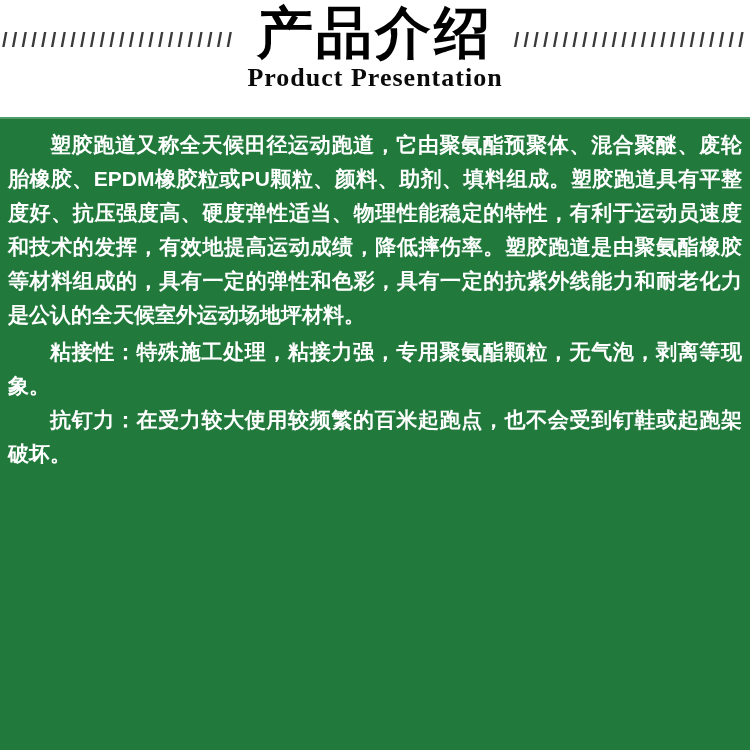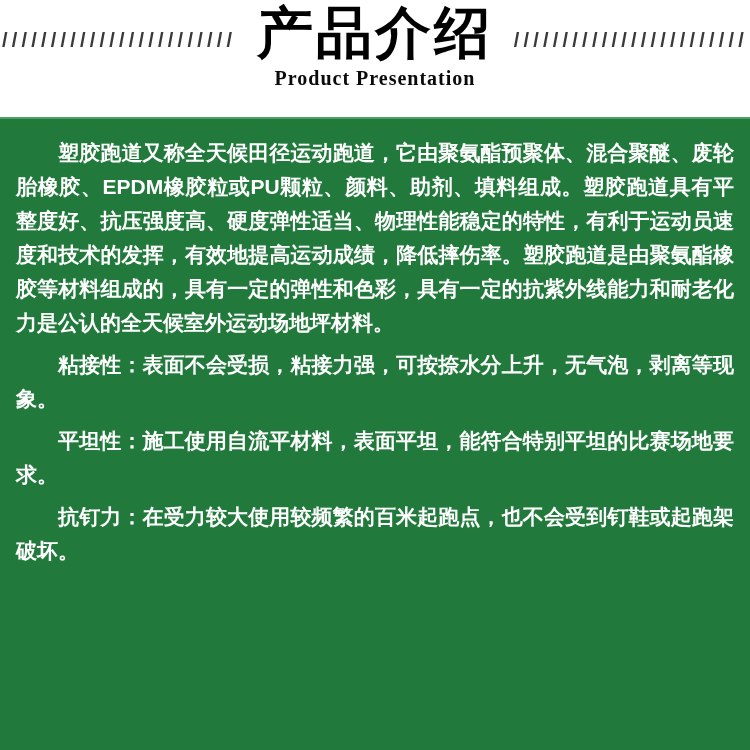--- a/index.html
+++ b/index.html
@@ -28,21 +28,21 @@
     margin-top: 2px;
     font-size: 56px;
     line-height: 62px;
     font-weight: 900;
     letter-spacing: 3px;
     color: #000000;
     font-family: Liberation Serif, serif;
     text-align: right;
   }
   .title-en {
-    font-size: 20px;
+    font-size: 26px;
     line-height: 28px;
     font-weight: bold;
     color: #0a0a0a;
     font-family: "Liberation Serif", serif;
     letter-spacing: 1px;
   }
   .slashes {
     position: absolute;
     top: 28px;
     font-size: 20px;
@@ -64,38 +64,37 @@
     padding: 9px 8px 6px 8px;
     color: #ffffff;
     font-size: 21px;
     line-height: 34px;
     font-weight: bold;
     text-align: justify;
     overflow: hidden;
   }
   .panel p {
     text-indent: 2em;
-    margin: 8px;
+    margin: 0;
     word-break: break-all;
   }
   .panel p.intro { margin-bottom: 3px; }
 </style>
 </head>
 <body>
 
 <div class="page">
 
   <div class="header">
     <span class="slashes slashes-left">////////////////////////</span>
     <div class="title-cn">产品介绍</div>
     <span class="slashes slashes-right">////////////////////////</span>
     <div class="title-en">Product Presentation</div>
   </div>
 
   <div class="panel">
     <p class="intro">塑胶跑道又称全天候田径运动跑道，它由聚氨酯预聚体、混合聚醚、废轮胎橡胶、EPDM橡胶粒或PU颗粒、颜料、助剂、填料组成。塑胶跑道具有平整度好、抗压强度高、硬度弹性适当、物理性能稳定的特性，有利于运动员速度和技术的发挥，有效地提高运动成绩，降低摔伤率。塑胶跑道是由聚氨酯橡胶等材料组成的，具有一定的弹性和色彩，具有一定的抗紫外线能力和耐老化力是公认的全天候室外运动场地坪材料。</p>
-    <p>粘接性：表面不会受损，粘接力强，可按捺水分上升，无气泡，剥离等现象。</p>
-    <p>平坦性：施工使用自流平材料，表面平坦，能符合特别平坦的比赛场地要求。</p>
+    <p>粘接性：特殊施工处理，粘接力强，专用聚氨酯颗粒，无气泡，剥离等现象。</p>
     <p>抗钉力：在受力较大使用较频繁的百米起跑点，也不会受到钉鞋或起跑架破坏。</p>
 
   </div>
 
 </div>
 
 </body></html>

